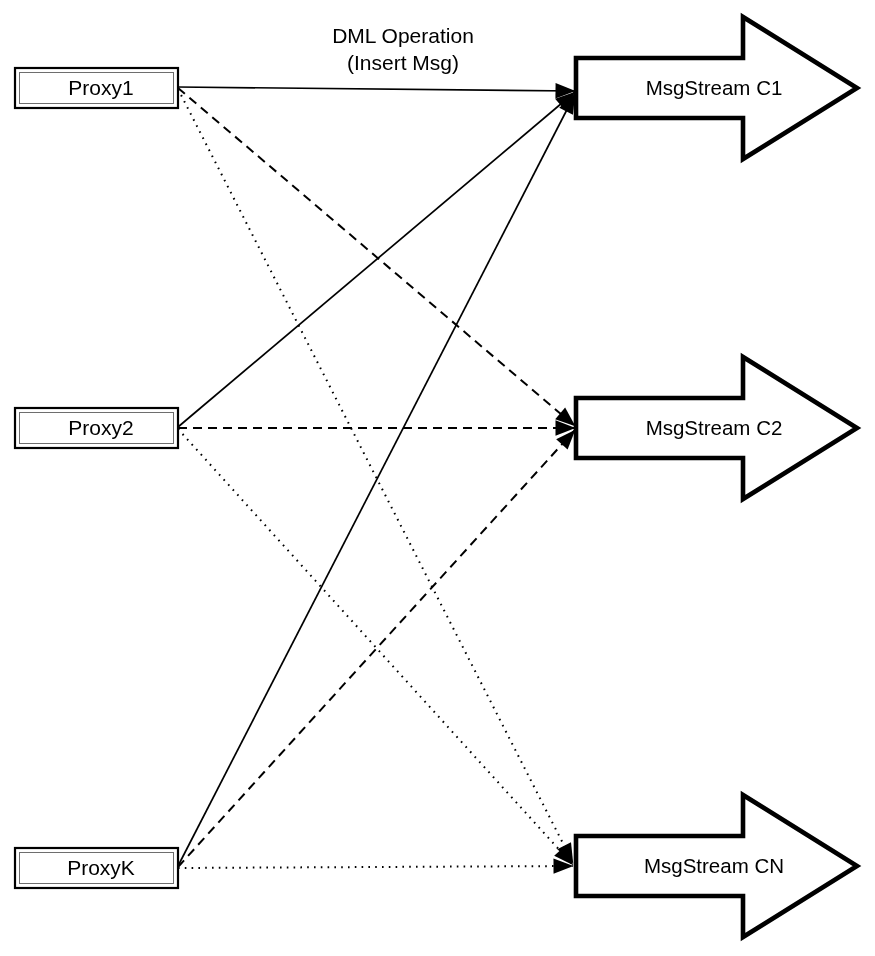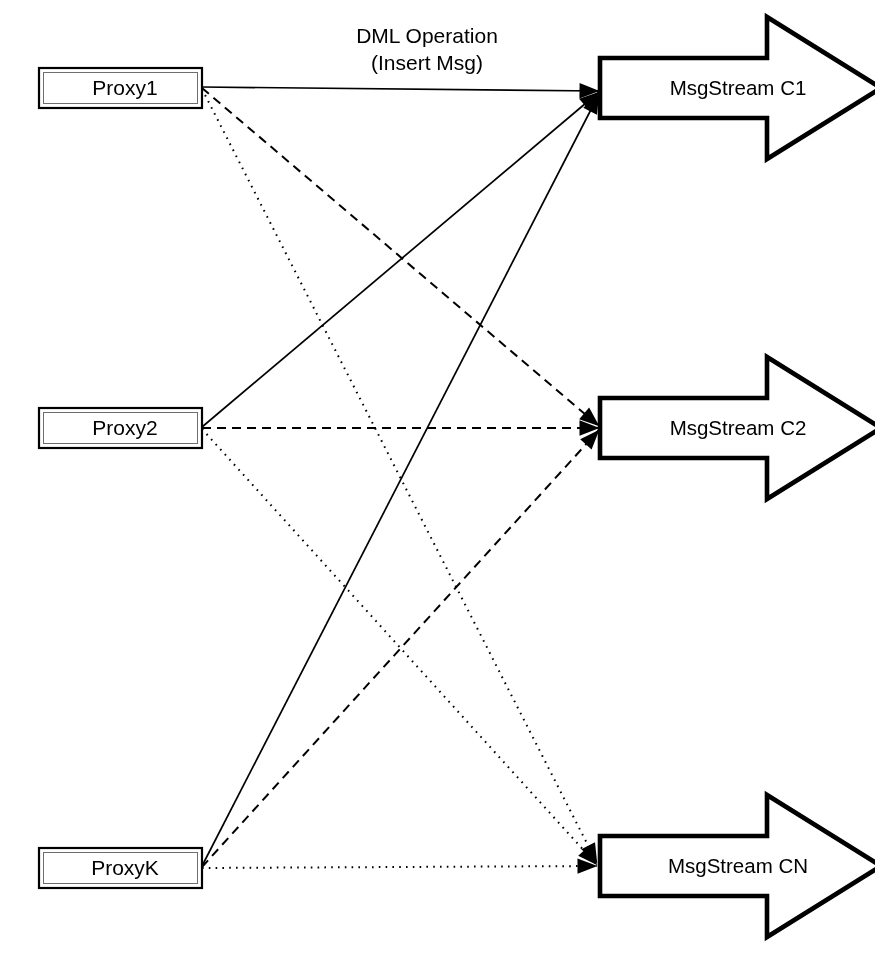--- a/index.html
+++ b/index.html
@@ -8,21 +8,20 @@
     background: #ffffff;
     width: 875px;
     height: 956px;
     font-family: "Liberation Sans", sans-serif;
   }
   .diagram-wrap {
     position: relative;
     width: 698px;
     height: 956px;
     background: #ffffff;
-    padding-left: 24px;
   }
   svg { display: block; }
 
   .edge {
     stroke: #000000;
     fill: none;
   }
   .edge-solid  { stroke-width: 1.7; }
   .edge-dashed { stroke-width: 2;   stroke-dasharray: 9 6; }
   .edge-dotted { stroke-width: 2;   stroke-dasharray: 1.6 5.2; stroke-linecap: butt; }

